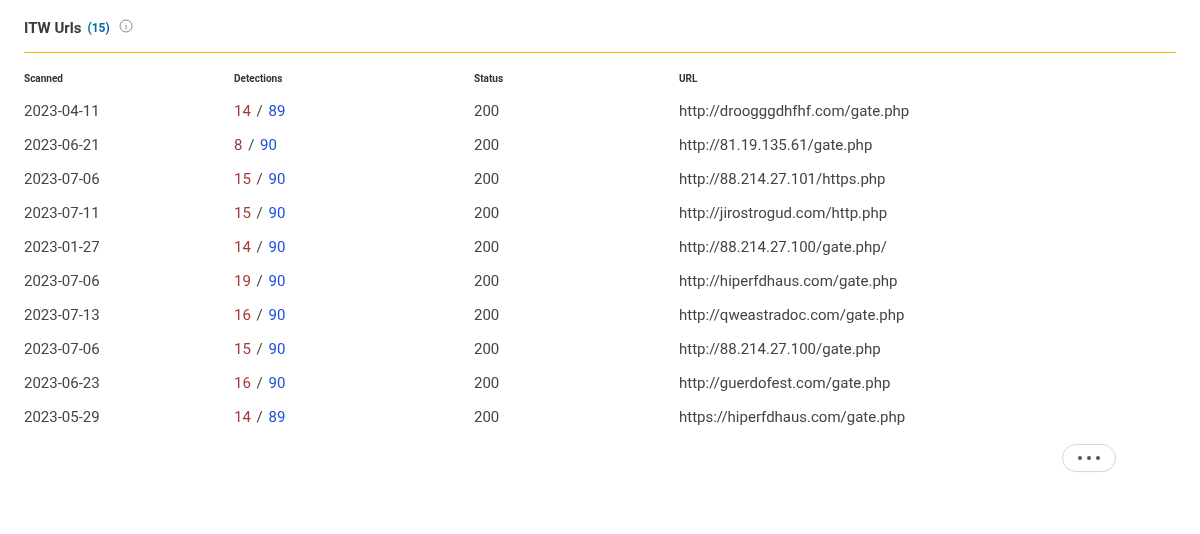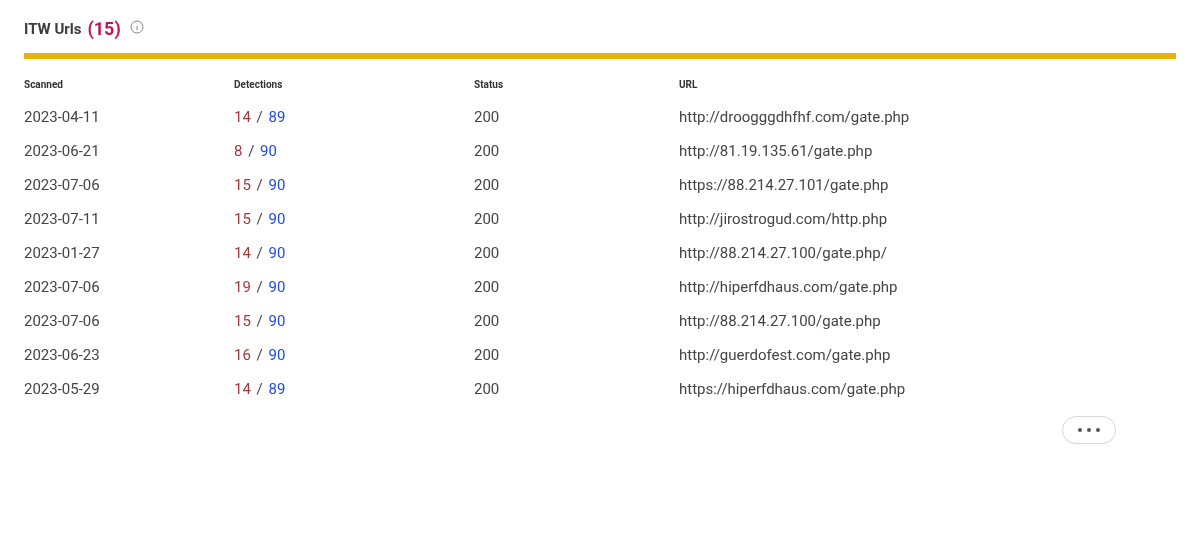--- a/index.html
+++ b/index.html
@@ -13,32 +13,32 @@
       color: #333;
       background: #fff;
       padding: 18px 24px;
       width: 1200px;
     }
     .section-header {
       display: flex;
       align-items: center;
       gap: 8px;
       padding-bottom: 14px;
-      border-bottom: 6px solid #eab308;
+      border-bottom: 1px solid #eab308;
       margin-bottom: 12px;
     }
     .section-title {
       font-weight: 700;
       font-size: 15px;
       color: #3b3b3b;
     }
     .section-count {
       font-weight: 700;
-      font-size: 18px;
-      color: #be185d;
+      font-size: 12px;
+      color: #0369a1;
       margin-left: -2px;
     }
     .info-icon {
       width: 16px;
       height: 16px;
       stroke: #777;
       fill: none;
       stroke-width: 1.3;
     }
     table.data-table {
@@ -150,21 +150,21 @@
   </tr>
 
   <tr>
     <td>2023-07-06</td>
     <td>
       <span class="det-hits">15</span>
       <span class="det-sep">/</span>
       <span class="det-total">90</span>
     </td>
     <td>200</td>
-    <td class="url-cell">https://88.214.27.101/gate.php</td>
+    <td class="url-cell">http://88.214.27.101/https.php</td>
   </tr>
 
   <tr>
     <td>2023-07-11</td>
     <td>
       <span class="det-hits">15</span>
       <span class="det-sep">/</span>
       <span class="det-total">90</span>
     </td>
     <td>200</td>
@@ -186,20 +186,30 @@
     <td>2023-07-06</td>
     <td>
       <span class="det-hits">19</span>
       <span class="det-sep">/</span>
       <span class="det-total">90</span>
     </td>
     <td>200</td>
     <td class="url-cell">http://hiperfdhaus.com/gate.php</td>
   </tr>
 
+  <tr>
+    <td>2023-07-13</td>
+    <td>
+      <span class="det-hits">16</span>
+      <span class="det-sep">/</span>
+      <span class="det-total">90</span>
+    </td>
+    <td>200</td>
+    <td class="url-cell">http://qweastradoc.com/gate.php</td>
+  </tr>
 
   <tr>
     <td>2023-07-06</td>
     <td>
       <span class="det-hits">15</span>
       <span class="det-sep">/</span>
       <span class="det-total">90</span>
     </td>
     <td>200</td>
     <td class="url-cell">http://88.214.27.100/gate.php</td>

